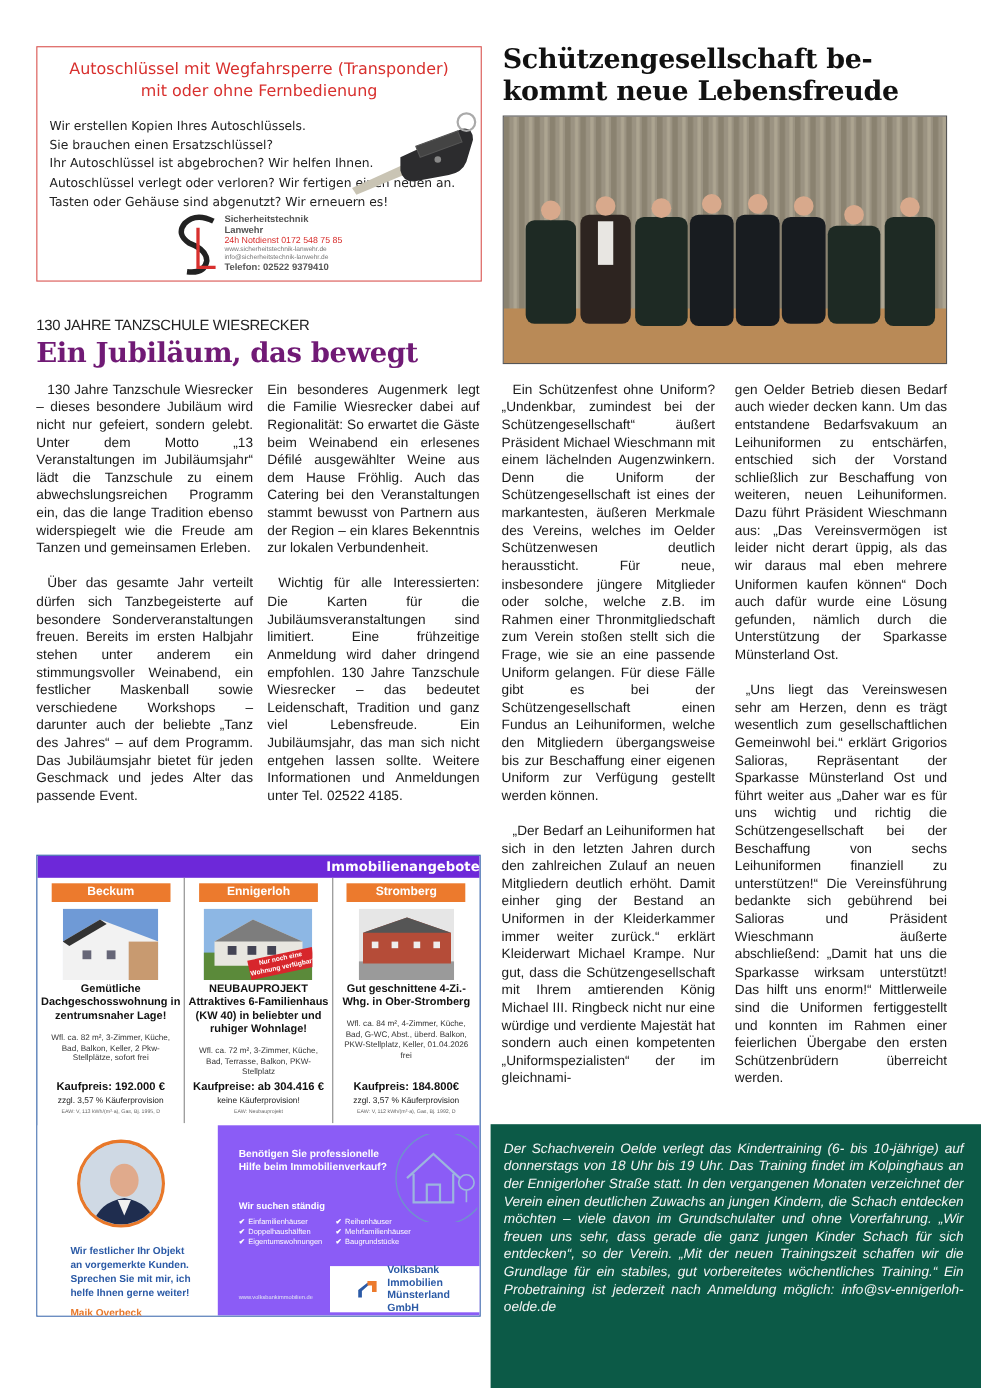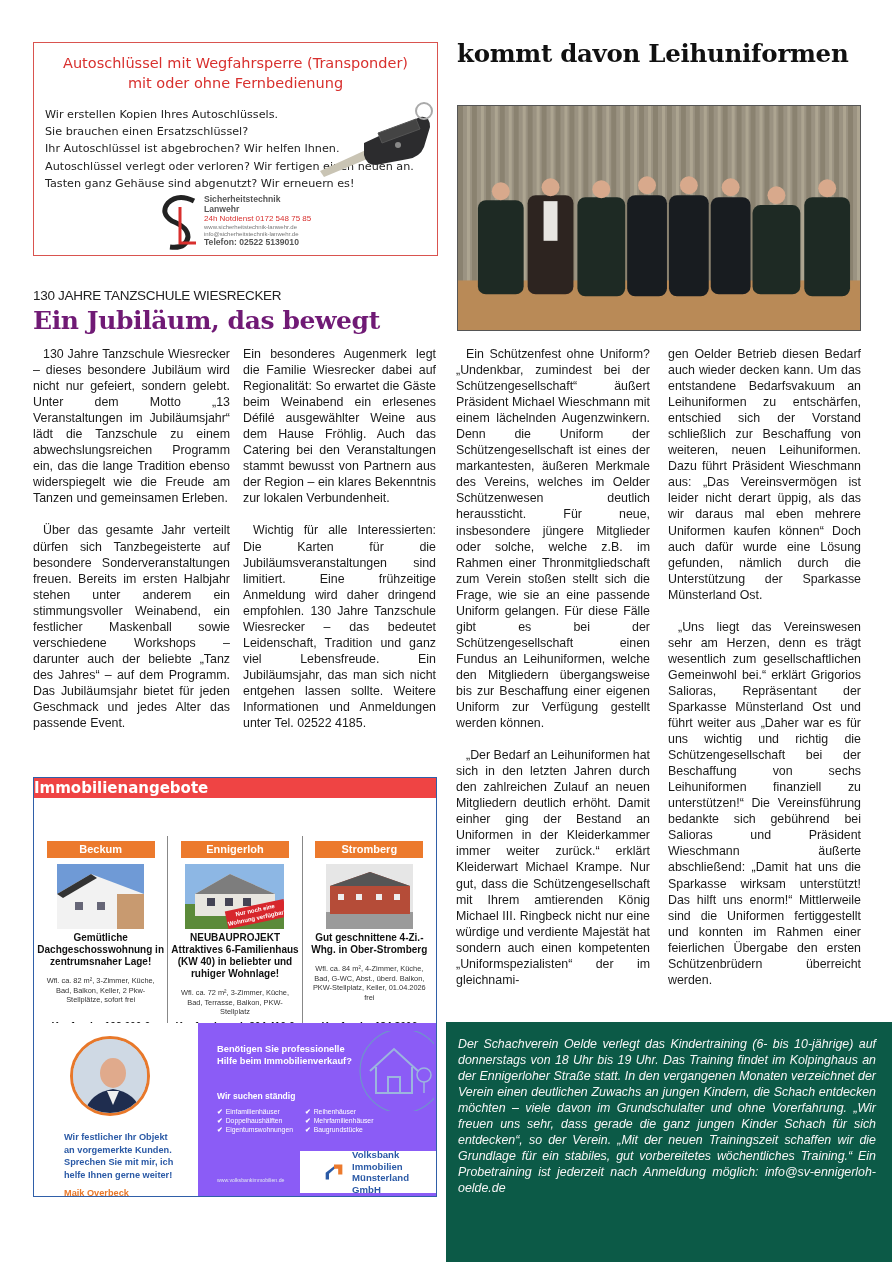--- a/index.html
+++ b/index.html
@@ -30,22 +30,22 @@
   .c3 { left: 456px; top: 346px; width: 194px; }
   .c4 { left: 668px; top: 346px; width: 193px; }
 
   
   .sg-headline { position: absolute; left: 457px; top: 39px; width: 420px; font-family: "DejaVu Serif", serif; font-weight: bold; font-size: 24.5px; line-height: 29px; letter-spacing: -0.3px; color: #111; }
   .photo { position: absolute; left: 457px; top: 105px; width: 404px; height: 226px; border: 1px solid #555; overflow: hidden; background: linear-gradient(#8c8574, #a39b87 60%, #b28b5c 78%, #c29a68); }
   .photo svg { width: 100%; height: 100%; display: block; }
 
   
   .re-ad { position: absolute; left: 33px; top: 777px; width: 404px; height: 420px; border: 1px solid #2f5fa8; background: #fff; overflow: hidden; }
-  .re-header { height: 20px; background: #ef4444; color: #fff; text-align: left; font-weight: bold; font-size: 15px; line-height: 20px; font-family: "DejaVu Sans", sans-serif; }
-  .re-cols { position: absolute; top: 20px; left: 0; right: 0; height: 223px; display: flex; margin-top: 38px; }
+  .re-header { height: 20px; background: #6d28d9; color: #fff; text-align: right; font-weight: bold; font-size: 12px; line-height: 20px; font-family: "DejaVu Sans", sans-serif; }
+  .re-cols { position: absolute; top: 20px; left: 0; right: 0; height: 223px; display: flex; }
   .re-col { flex: 1; position: relative; text-align: center; border-right: 1.5px solid #888; }
   .re-col:last-child { border-right: none; }
   .re-city { margin: 5px auto 0; width: 108px; height: 17px; background: #ec7a2d; color: #fff; font-weight: bold; font-size: 11px; line-height: 17px; }
   .re-img { margin: 6px auto 0; width: 87px; height: 65px; position: relative; overflow: hidden; }
   .re-img.wide { width: 99px; }
   .re-title { margin-top: 3px; font-weight: bold; font-size: 10px; line-height: 12px; color: #111; padding: 0 3px; }
   .re-desc { margin-top: 8px; font-size: 7.4px; line-height: 9.6px; color: #333; padding: 0 5px; }
   .re-price { position: absolute; left: 0; right: 0; top: 185px; font-weight: bold; font-size: 10.2px; color: #111; }
   .re-prov { position: absolute; left: 0; right: 0; top: 198px; font-size: 7.6px; color: #222; }
   .re-ew { position: absolute; left: 0; right: 0; top: 211px; font-size: 4.8px; color: #666; }
@@ -76,56 +76,57 @@
 <div class="key-ad">
   <div class="title">
     <div>Autoschlüssel mit Wegfahrsperre (Transponder)</div>
     <div>mit oder ohne Fernbedienung</div>
   </div>
   <div class="lines">
     <div>Wir erstellen Kopien Ihres Autoschlüssels.</div>
     <div>Sie brauchen einen Ersatzschlüssel?</div>
     <div>Ihr Autoschlüssel ist abgebrochen? Wir helfen Ihnen.</div>
     <div>Autoschlüssel verlegt oder verloren? Wir fertigen einen neuen an.</div>
-    <div>Tasten ganz Gehäuse sind abgenutzt? Wir erneuern es!</div>
+    <div>Tasten oder Gehäuse sind abgenutzt? Wir erneuern es!</div>
   </div>
   <svg class="keyfob" viewBox="0 0 118 80">
     <path d="M4 72 L52 50 L56 58 L8 78 Z" fill="#c9c4b4"></path>
     <path d="M48 44 L104 18 Q114 16 114 28 L108 48 Q104 58 92 60 L60 66 Q50 66 48 56 Z" fill="#2c2c2e"></path>
     <path d="M62 34 L100 20 L104 30 L66 44 Z" fill="#444" stroke="#555"></path>
     <circle cx="82" cy="46" r="3" fill="#888"></circle>
     <circle cx="108" cy="12" r="8" fill="none" stroke="#aaa" stroke-width="2"></circle>
   </svg>
   <svg class="logo" viewBox="0 0 46 58">
     <path d="M36 8 Q20 0 10 10 Q2 20 14 28 Q30 34 30 44 Q28 56 12 54" fill="none" stroke="#222" stroke-width="5"></path>
     <path d="M22 14 L22 50 L38 50" fill="none" stroke="#d8302e" stroke-width="3"></path>
   </svg>
   <div class="company">
     <div class="c-name">Sicherheitstechnik</div>
     <div class="c-name">Lanwehr</div>
     <div class="c-emergency">24h Notdienst 0172 548 75 85</div>
     <div class="c-small">www.sicherheitstechnik-lanwehr.de</div>
     <div class="c-small">info@sicherheitstechnik-lanwehr.de</div>
-    <div class="c-phone">Telefon: 02522 5139010</div>
+    <div class="c-phone">Telefon: 02522 9379410</div>
   </div>
 </div>
 
 <div class="dance-kicker">130 JAHRE TANZSCHULE WIESRECKER</div>
 <h1 class="dance-headline">Ein Jubiläum, das bewegt</h1>
 <div class="col c1">
   <p>130 Jahre Tanzschule Wiesrecker – dieses besondere Jubiläum wird nicht nur gefeiert, sondern gelebt. Unter dem Motto „13 Veranstaltungen im Jubiläumsjahr“ lädt die Tanzschule zu einem abwechslungsreichen Programm ein, das die lange Tradition ebenso widerspiegelt wie die Freude am Tanzen und gemeinsamen Erleben.</p>
   <p>Über das gesamte Jahr verteilt dürfen sich Tanzbegeisterte auf besondere Sonderveranstaltungen freuen. Bereits im ersten Halbjahr stehen unter anderem ein stimmungsvoller Weinabend, ein festlicher Maskenball sowie verschiedene Workshops – darunter auch der beliebte „Tanz des Jahres“ – auf dem Programm. Das Jubiläumsjahr bietet für jeden Geschmack und jedes Alter das passende Event.</p>
 </div>
 <div class="col c2">
   <p class="cont">Ein besonderes Augenmerk legt die Familie Wiesrecker dabei auf Regionalität: So erwartet die Gäste beim Weinabend ein erlesenes Défilé ausgewählter Weine aus dem Hause Fröhlig. Auch das Catering bei den Veranstaltungen stammt bewusst von Partnern aus der Region – ein klares Bekenntnis zur lokalen Verbundenheit.</p>
   <p>Wichtig für alle Interessierten: Die Karten für die Jubiläumsveranstaltungen sind limitiert. Eine frühzeitige Anmeldung wird daher dringend empfohlen. 130 Jahre Tanzschule Wiesrecker – das bedeutet Leidenschaft, Tradition und ganz viel Lebensfreude. Ein Jubiläumsjahr, das man sich nicht entgehen lassen sollte. Weitere Informationen und Anmeldungen unter Tel. 02522 4185.</p>
 </div>
 
 <h1 class="sg-headline">
-  <div>kommt davon Leihuniformen</div>
+  <div>Schützengesellschaft be-</div>
+  <div>kommt neue Lebensfreude</div>
 </h1>
 <div class="photo" title="Gruppenfoto: acht Männer in Schützenuniformen vor einem Vorhang">
   <svg viewBox="0 0 404 226" preserveAspectRatio="none">
     <defs>
       <pattern id="curtain" width="14" height="226" patternUnits="userSpaceOnUse">
         <rect width="14" height="226" fill="#9b9382"></rect>
         <rect x="0" width="5" height="226" fill="#8a8270"></rect>
         <rect x="9" width="3" height="226" fill="#ada591"></rect>
       </pattern>
     </defs>

